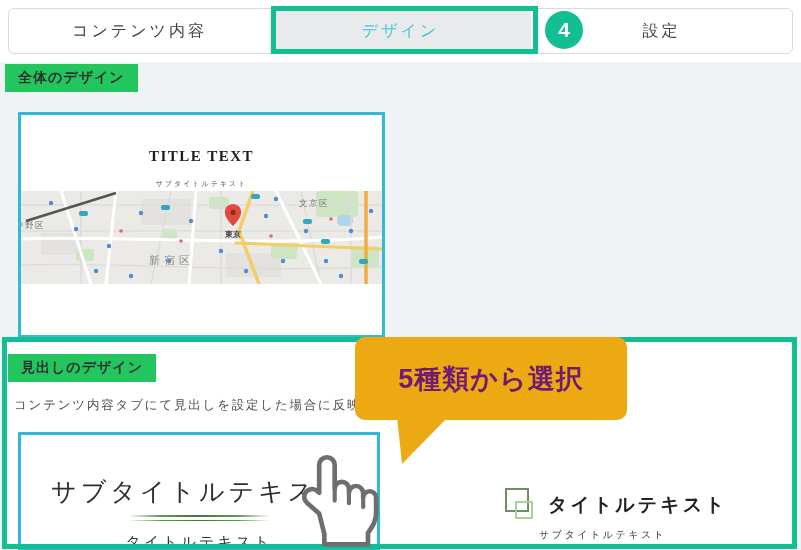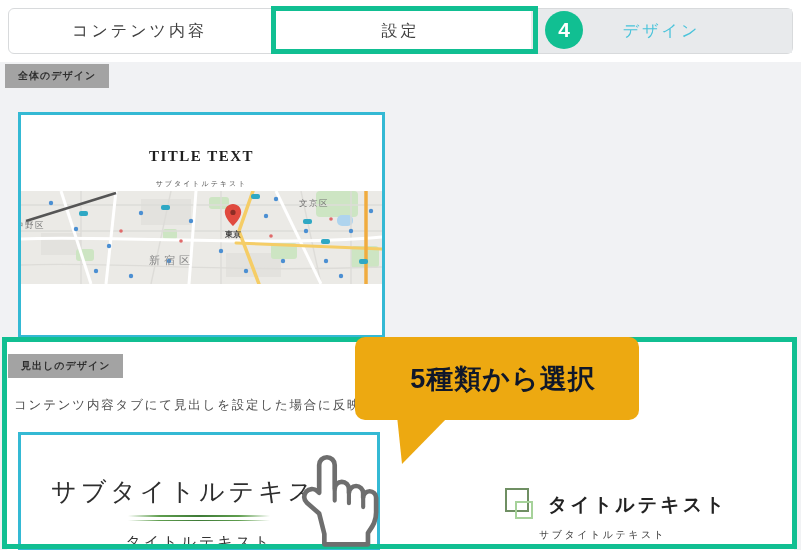--- a/index.html
+++ b/index.html
@@ -11,21 +11,21 @@
   .tab{flex:1;display:flex;align-items:center;justify-content:center;font-size:16px;
        letter-spacing:3px;color:#3f3f3f;cursor:pointer;}
   .tab.active{background:#e8eaec;color:#49c3da;}
   .tab-highlight{position:absolute;left:271px;top:6px;width:267px;height:48px;
                  border:5px solid #11bf92;box-sizing:border-box;z-index:30;pointer-events:none;}
   .step-badge{position:absolute;left:545px;top:11px;width:38px;height:38px;border-radius:50%;
               background:#11bf92;color:#fff;font-size:21px;font-weight:bold;display:flex;
               align-items:center;justify-content:center;z-index:35;}
   
   .body-bg{position:absolute;left:0;top:62px;width:801px;height:488px;background:#f1f2f4;}
-  .section-label{position:absolute;background:#a3a3a3;color:#2f2f2f;font-size:10px;
+  .section-label{position:absolute;background:#22c55e;color:#2f2f2f;font-size:14px;
                  font-weight:bold;letter-spacing:1px;padding:5px 13px;z-index:4;}
   #label-overall{left:5px;top:64px;}
   #label-heading{left:8px;top:354px;z-index:12;text-align:right;}
   
   .card-main{position:absolute;left:18px;top:112px;width:367px;height:226px;background:#fff;
              border:3px solid #34b9d4;box-sizing:border-box;z-index:6;}
   .pv-title{position:absolute;left:0;top:33px;width:100%;text-align:center;
             font-family:"Liberation Serif",serif;font-weight:bold;font-size:15px;
             letter-spacing:1.5px;color:#1e1e1e;}
   .pv-subtitle{position:absolute;left:0;top:64px;width:100%;text-align:center;
@@ -52,34 +52,34 @@
   .sq-icon{position:relative;width:32px;height:34px;}
   .sq-outer{position:absolute;left:0;top:0;width:20px;height:20px;border:2px solid #6f8f63;}
   .sq-inner{position:absolute;left:10px;top:13px;width:14px;height:14px;border:2px solid #a6d29a;}
   .cs2-title{font-family:"Liberation Serif",serif;font-weight:bold;font-size:19px;
              letter-spacing:3px;color:#222;}
   .cs2-subtitle{position:absolute;left:137px;top:96px;font-family:"Liberation Serif",serif;
                 font-size:10px;letter-spacing:2.5px;color:#3d3d3d;}
   
   .callout{position:absolute;left:355px;top:337px;width:272px;height:83px;background:#eda911;
            border-radius:10px;display:flex;align-items:center;justify-content:center;
-           color:#0f172a;font-size:27px;font-weight:bold;letter-spacing:1px;z-index:60;padding-left:12px;}
+           color:#701a75;font-size:27px;font-weight:bold;letter-spacing:1px;z-index:60;}
   .callout-tail{position:absolute;left:396px;top:416px;z-index:60;}
   
   .hand{position:absolute;left:292px;top:448px;z-index:70;pointer-events:none;}
 </style>
 </head>
 <body>
 
 <div id="root">
 
   <div class="tabbar">
     <div class="tab">コンテンツ内容</div>
+    <div class="tab active">デザイン</div>
     <div class="tab">設定</div>
-    <div class="tab active">デザイン</div>
   </div>
   <div class="tab-highlight"></div>
   <div class="step-badge">4</div>
 
   <div class="body-bg"></div>
 
   <div class="section-label" id="label-overall">全体のデザイン</div>
 
   <div class="card-main">
     <div class="pv-title">TITLE TEXT</div>

